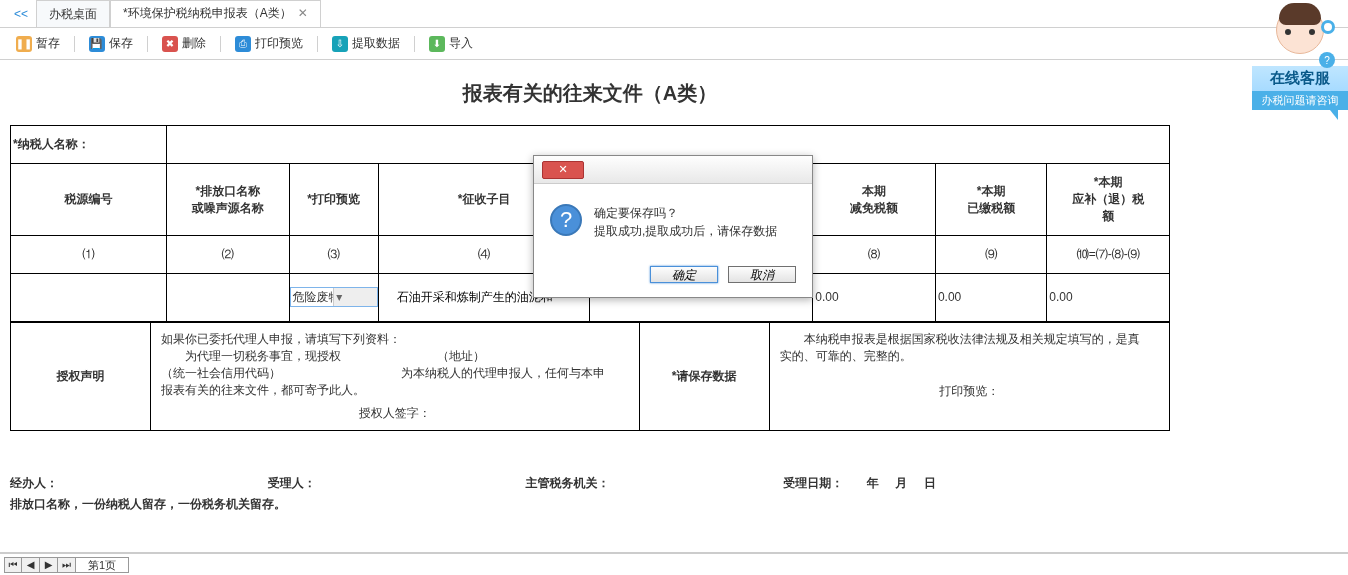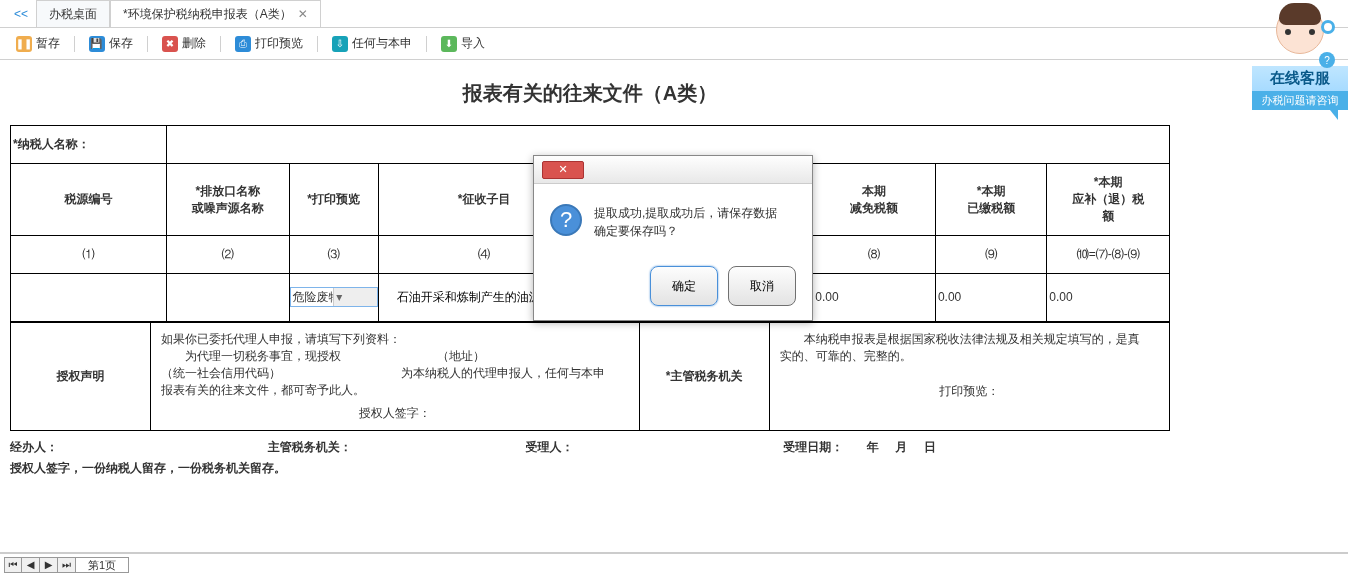--- a/index.html
+++ b/index.html
@@ -2,21 +2,21 @@
 <html><head>
 <meta charset="utf-8">
 <style>
   * { box-sizing: border-box; margin: 0; padding: 0; }
   body { font-family: "Microsoft YaHei", SimSun, sans-serif; font-size: 12px; color: #333; background: #fff; width: 1348px; height: 575px; overflow: hidden; position: relative; }
 
   
   .tab-bar { height: 28px; background: #fff; display: flex; align-items: center; border-bottom: 1px solid #d0d0d0; padding-left: 6px; }
   .tab-collapse { color: #2d8cd8; font-size: 12px; padding: 0 8px; cursor: pointer; }
   .tab { height: 27px; line-height: 27px; padding: 0 12px; border: 1px solid #d0d0d0; border-bottom: none; background: #f7f9fb; cursor: pointer; font-size: 12px; display: flex; align-items: center; gap: 6px;}
-  .tab.active { background: #fff; }
+  .tab.active { background: #fff; align-items: flex-end; }
   .tab-close { color: #888; cursor: pointer; font-size: 12px; }
 
   
   .toolbar { height: 32px; border-bottom: 1px solid #d0d0d0; display: flex; align-items:center; padding-left: 8px; gap: 6px; background:#fff;}
   .t-btn { display: inline-flex; align-items: center; gap: 4px; padding: 2px 8px; cursor: pointer; font-size: 12px; color:#333;}
   .t-icon { width: 16px; height: 16px; display: inline-flex; align-items:center; justify-content:center; border-radius:3px; color:#fff; font-size:10px;}
   .t-sep { width: 1px; height: 16px; background:#d0d0d0; }
   .ic-green{background:#5cb85c;} .ic-blue{background:#2d8cd8;} .ic-orange{background:#f0ad4e;} .ic-red{background:#d9534f;} .ic-teal{background:#17a2b8;}
 
   
@@ -31,39 +31,39 @@
   .declare-table .label-row td { height:18px; }
   .declare-table input[type=text]{width:100%; border:none; background:transparent; font-size:12px; text-align:left; padding:0 2px;}
   .combo { width:100%; display:flex; align-items:center; border:1px solid #7eb4ea; background:#fff; height:20px;}
   .combo span{flex:1; text-align:left; padding:0 2px; white-space:nowrap; overflow:hidden;}
   .combo-arrow{width:16px; text-align:center; color:#666; border-left:1px solid #ccc; background:#eee; height:100%; line-height:18px;}
 
   .declaration-table { width:100%; border-collapse:collapse;}
   .declaration-table td { border:1px solid #000; padding:8px 10px; font-size:12px; vertical-align:top;}
 
   .footer-row { padding-top:8px; display:flex; font-size:12px; font-weight:bold;}
-  .footer-row .slot{ flex:1; }
+  .footer-row .slot{ flex:1;margin-top:36px; }
   .note { font-weight:bold; padding-top:4px;}
 
   
   .page-nav { height:22px; border-top:1px solid #ccc; display:flex; align-items:center; padding-left:4px; gap:0; font-size:11px;}
   .page-nav .nav-btn{ border:1px solid #999; background:#f0f0f0; width:18px; height:16px; display:flex; align-items:center; justify-content:center; cursor:pointer; font-size:10px;}
   .page-nav .nav-btn + .nav-btn { border-left:none;}
   .page-nav .page-tab{ border:1px solid #999; border-left:none; padding:0 12px; height:16px; line-height:14px; background:#fff;}
 
   
   .modal { position:absolute; left:533px; top:155px; width:280px; background:#fff; border:1px solid #888; box-shadow:0 2px 8px rgba(0,0,0,.3); font-family: Tahoma, sans-serif;}
   .modal-titlebar { height:28px; background:linear-gradient(#fefefe,#e8e8e8); border-bottom:1px solid #ccc; display:flex; align-items:center; padding:0 4px 0 8px; font-size:12px;}
   .modal-titlebar span{flex:1;}
   .modal-close{ width:42px; height:18px; background:#d9534f; border:1px solid #a33; border-radius:2px; color:#fff; display:flex; align-items:center;justify-content:center; cursor:pointer; font-size:11px;}
   .modal-body { padding:20px 16px 16px; display:flex; gap:12px; align-items:flex-start;}
   .modal-q{ width:32px; height:32px; border-radius:50%; background:#4a90d9; color:#fff; font-size:22px; display:flex; align-items:center; justify-content:center; border:2px solid #3a78b8;}
   .modal-msg{ font-size:12px; line-height:1.5;}
   .modal-buttons{ padding:10px 16px 14px; display:flex; justify-content:flex-end; gap:10px;}
-  .modal-btn{ min-width:68px; height:40px; border:1px solid #707070; background:linear-gradient(#fdfdfd,#e3e3e3); cursor:pointer; font-size:12px; border-radius:8px;}
+  .modal-btn{ min-width:68px; height:17px; border:1px solid #707070; background:linear-gradient(#fdfdfd,#e3e3e3); cursor:pointer; font-size:12px; border-radius:0;font-style:italic;}
   .modal-btn.primary{ border:1px solid #4a90d9; box-shadow:0 0 2px #4a90d9;}
 
   
   .cs-widget { position:absolute; right:0; top:6px; width:96px; font-size:12px; text-align:center;}
   .cs-avatar { width:58px; height:58px; margin:0 auto; position:relative;}
   .cs-head{width:48px;height:48px;border-radius:50%;background:#fce3d4;margin:0 auto;position:relative;border:1px solid #e8b89a;}
   .cs-hair{position:absolute;top:-4px;left:2px;right:2px;height:22px;background:#5a3a2a;border-radius:22px 22px 10px 10px;}
   .cs-eyes{position:absolute;top:22px;left:8px;right:8px;display:flex;justify-content:space-between;}
   .cs-eye{width:6px;height:6px;border-radius:50%;background:#333;}
   .cs-headset{position:absolute;right:-6px;top:14px;width:14px;height:14px;border:3px solid #4ab0e8;border-radius:50%;background:#fff;}
@@ -102,21 +102,21 @@
       <span>删除</span>
     </div>
   <div class="t-sep"></div>
   <div class="t-btn">
       <span class="t-icon ic-blue">⎙</span>
       <span>打印预览</span>
     </div>
   <div class="t-sep"></div>
   <div class="t-btn">
       <span class="t-icon ic-teal">⇩</span>
-      <span>任何与本申</span>
+      <span>提取数据</span>
     </div>
   <div class="t-sep"></div>
   <div class="t-btn">
       <span class="t-icon ic-green">⬇</span>
       <span>导入</span>
     </div>
 </div>
 
 <div class="content-wrap">
 <div class="page">
@@ -198,62 +198,62 @@
     <tbody>
           <tr>
       <td style="text-align:center;font-weight:bold;vertical-align:middle;">授权声明</td>
       <td>
         <div style="white-space:pre-wrap">如果你已委托代理人申报，请填写下列资料：
 　　为代理一切税务事宜，现授权　　　　　　　　（地址）
 （统一社会信用代码）　　　　　　　　　　为本纳税人的代理申报人，任何与本申
 报表有关的往来文件，都可寄予此人。</div>
         <div style="text-align:center;margin-top:6px;">授权人签字：</div>
       </td>
-      <td style="text-align:center;font-weight:bold;vertical-align:middle;">*主管税务机关</td>
+      <td style="text-align:center;font-weight:bold;vertical-align:middle;">*请保存数据</td>
       <td>
         <div style="white-space:pre-wrap">　　本纳税申报表是根据国家税收法律法规及相关规定填写的，是真
 实的、可靠的、完整的。</div>
         <div style="text-align:center;margin-top:18px;">打印预览：</div>
       </td>
     </tr>
   </tbody>
       </table>
 
   <div class="footer-row">
     <div class="slot">经办人：</div>
+    <div class="slot">受理人：</div>
     <div class="slot">主管税务机关：</div>
-    <div class="slot">受理人：</div>
     <div class="slot" style="flex:1.5">
       <span>受理日期：</span>
       &nbsp;&nbsp;&nbsp;&nbsp;&nbsp;&nbsp;<span>年</span>
       &nbsp;&nbsp;&nbsp;&nbsp;<span>月</span>
       &nbsp;&nbsp;&nbsp;&nbsp;<span>日</span>
     </div>
   </div>
-  <div class="note">授权人签字，一份纳税人留存，一份税务机关留存。</div>
+  <div class="note">排放口名称，一份纳税人留存，一份税务机关留存。</div>
 </div>
 </div>
 
 <div class="page-nav">
   <div class="nav-btn">⏮</div>
   <div class="nav-btn">◀</div>
   <div class="nav-btn">▶</div>
   <div class="nav-btn">⏭</div>
   <div class="page-tab">第1页</div>
 </div>
 
 <div class="modal">
   <div class="modal-titlebar">
     <div class="modal-close">✕</div>
   </div>
   <div class="modal-body">
     <div class="modal-q">?</div>
     <div class="modal-msg">
+      <div>确定要保存吗？</div>
       <div>提取成功,提取成功后，请保存数据</div>
-      <div>确定要保存吗？</div>
     </div>
   </div>
   <div class="modal-buttons">
     <button class="modal-btn primary">确定</button>
     <button class="modal-btn">取消</button>
   </div>
 </div>
 
 <div class="cs-widget">
   <div class="cs-avatar">

